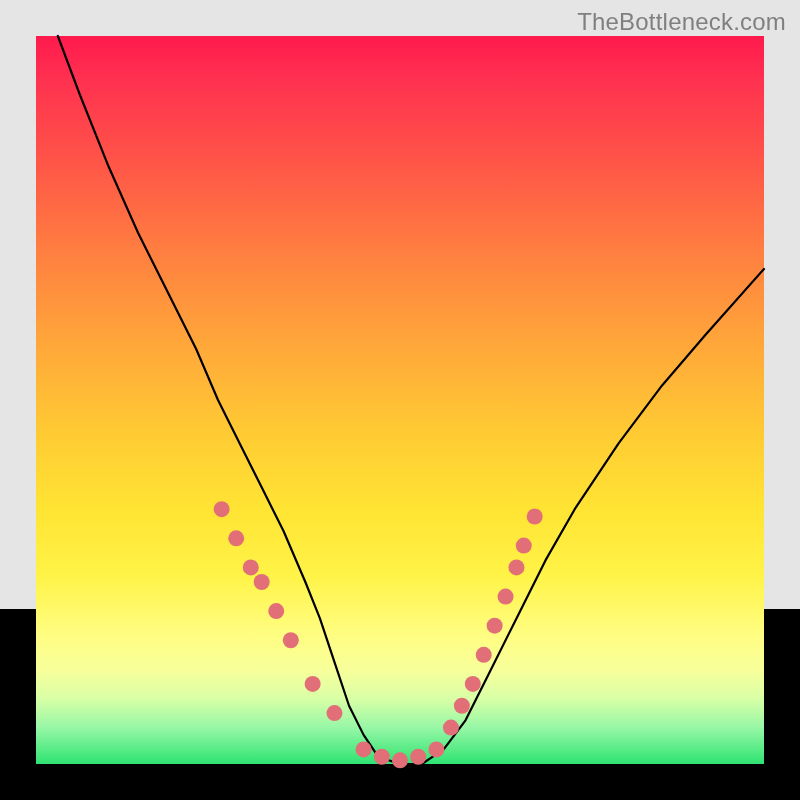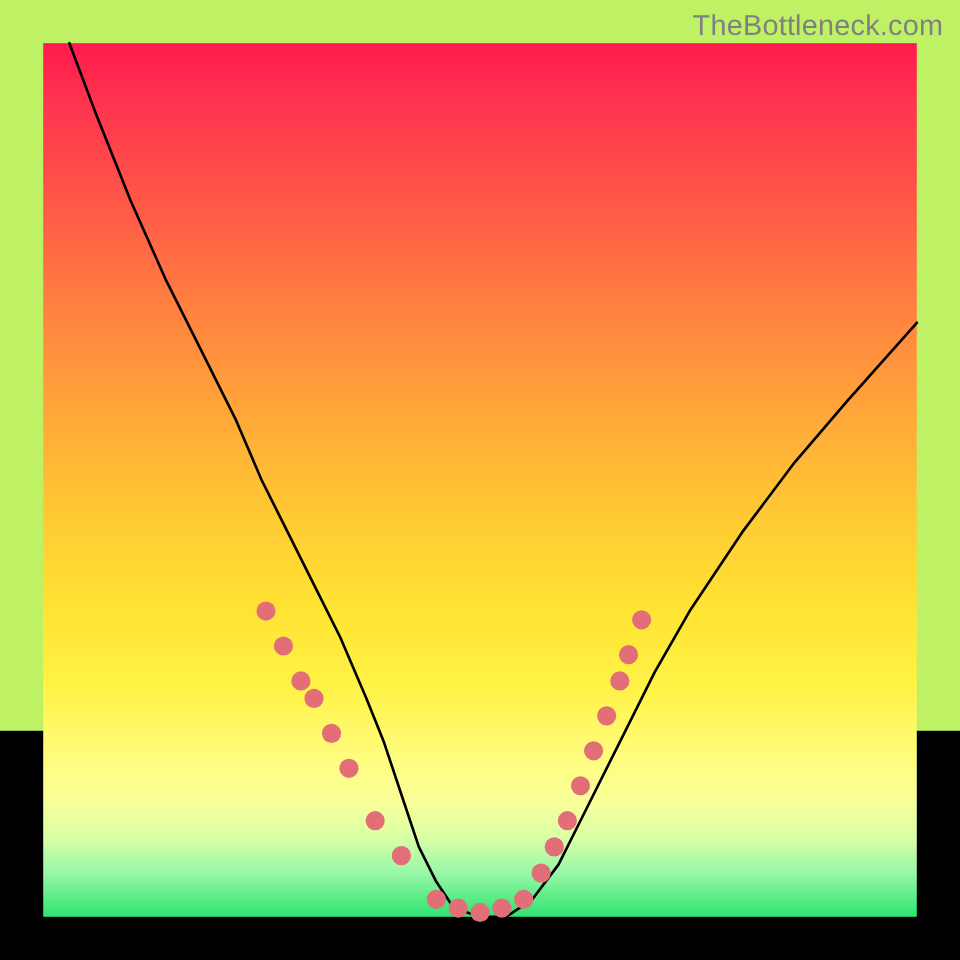--- a/index.html
+++ b/index.html
@@ -8,21 +8,21 @@
     width: 800px;
     height: 800px;
     background: #000000;
     overflow: hidden;
     font-family: -apple-system, BlinkMacSystemFont, "Segoe UI", Arial, sans-serif;
   }
   .frame {
     position: relative;
     width: 800px;
     height: 609px;
-    background: #bef264;
+    background: #e5e5e5;
   }
   .plot-area {
     position: absolute;
     left: 36px;
     top: 36px;
     width: 728px;
     height: 728px;
     background: linear-gradient(
       to bottom,
       #ff1a4d 0%,

